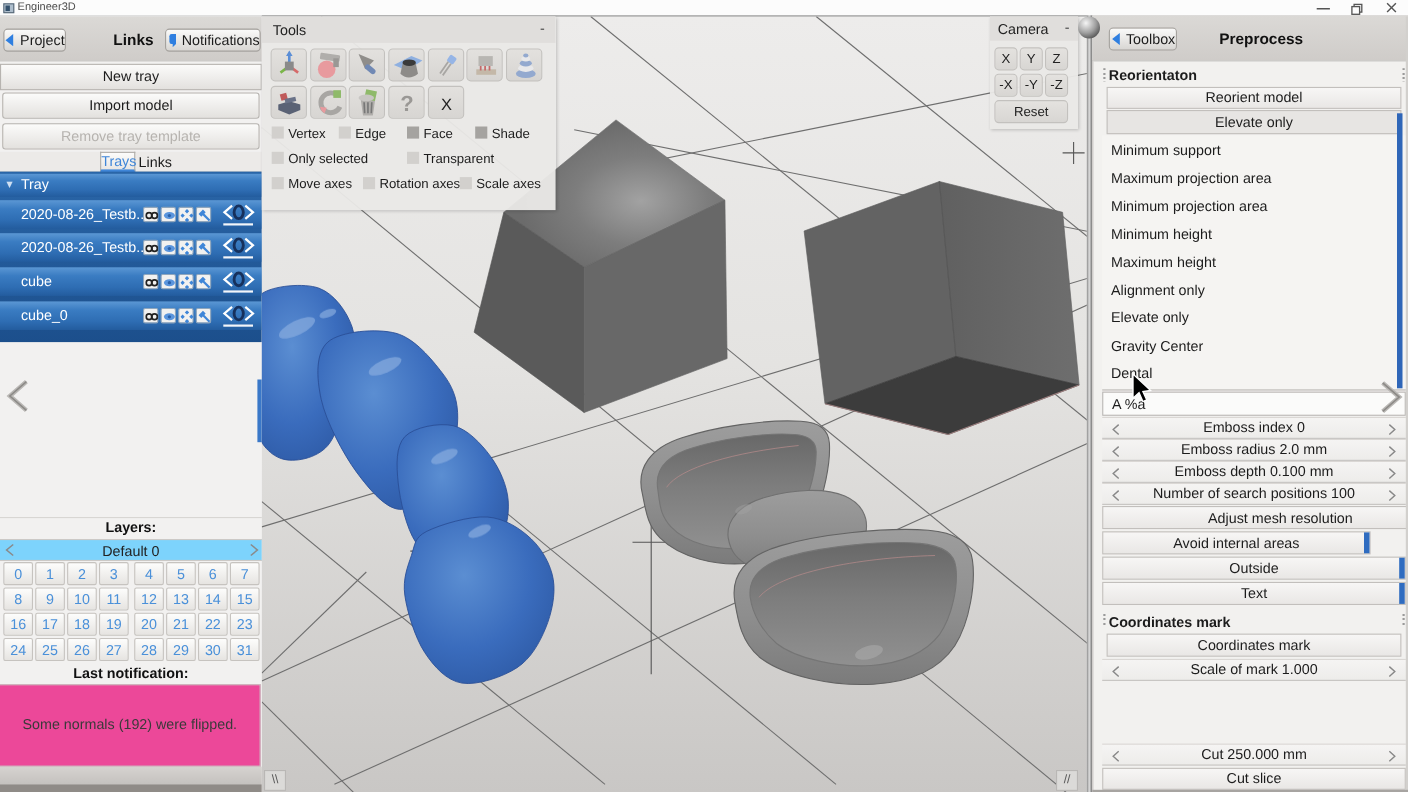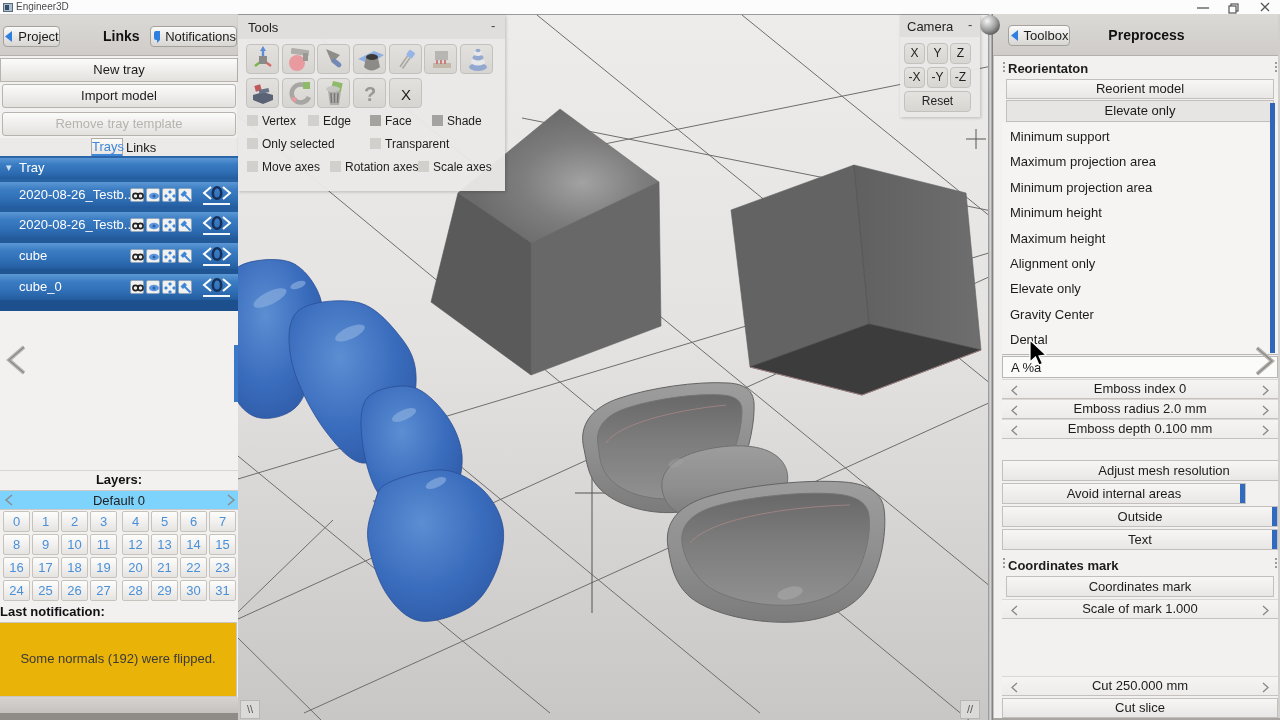--- a/index.html
+++ b/index.html
@@ -232,22 +232,22 @@
 <div class="laycell abs" style="left:180px;top:557px;">22</div>
 <div class="laycell abs" style="left:209px;top:557px;">23</div>
 <div class="laycell abs" style="left:3px;top:580px;">24</div>
 <div class="laycell abs" style="left:32px;top:580px;">25</div>
 <div class="laycell abs" style="left:61px;top:580px;">26</div>
 <div class="laycell abs" style="left:90px;top:580px;">27</div>
 <div class="laycell abs" style="left:122px;top:580px;">28</div>
 <div class="laycell abs" style="left:151px;top:580px;">29</div>
 <div class="laycell abs" style="left:180px;top:580px;">30</div>
 <div class="laycell abs" style="left:209px;top:580px;">31</div>
-<div class="abs" style="left:0;top:604px;width:238px;font-size:13px;font-weight:bold;color:#111;">Last notification:</div>
-<div class="abs" style="left:0;top:622px;width:237px;height:75px;background:#eab308;border:1px solid #c9c6c3;border-left:none;font-size:13px;color:#3a3a3a;text-align:center;line-height:72px;">Some normals (192) were flipped.</div>
+<div class="abs" style="left:0;top:604px;width:238px;text-align:center;font-size:13px;font-weight:bold;color:#111;">Last notification:</div>
+<div class="abs" style="left:0;top:622px;width:237px;height:75px;background:#ec4899;border:1px solid #c9c6c3;border-left:none;font-size:13px;color:#3a3a3a;text-align:center;line-height:72px;">Some normals (192) were flipped.</div>
 <div class="abs" style="left:0;top:697px;width:238px;height:16px;background:linear-gradient(#d6d3d0,#c4c1be);"></div>
 <div class="abs" style="left:0;top:713px;width:238px;height:7px;background:#8f8b87;"></div>
 <div id="viewport" class="abs">
 <svg width="750" height="706" style="position:absolute;left:0;top:0;">
         <defs>
 <radialGradient id="cubetop" cx="0.62" cy="0.55" r="0.55">
             <stop offset="0" stop-color="#a2a2a2"></stop>
             <stop offset="0.55" stop-color="#7d7d7d"></stop>
             <stop offset="1" stop-color="#6b6b6b"></stop>
           </radialGradient>
@@ -477,20 +477,25 @@
 <div class="rr abs spin" style="left:1002px;top:399px;width:276px;height:20px;line-height:18px;">Emboss radius 2.0 mm<svg style="position:absolute;left:8px;top:5px;" width="9" height="11">
         <path d="M7 1 L2 5.5 L7 10" fill="none" stroke="#888" stroke-width="1.3"></path>
       </svg><svg style="position:absolute;right:8px;top:5px;" width="9" height="11">
         <path d="M2 1 L7 5.5 L2 10" fill="none" stroke="#888" stroke-width="1.3"></path>
       </svg></div>
 <div class="rr abs spin" style="left:1002px;top:419px;width:276px;height:20px;line-height:18px;">Emboss depth 0.100 mm<svg style="position:absolute;left:8px;top:5px;" width="9" height="11">
         <path d="M7 1 L2 5.5 L7 10" fill="none" stroke="#888" stroke-width="1.3"></path>
       </svg><svg style="position:absolute;right:8px;top:5px;" width="9" height="11">
         <path d="M2 1 L7 5.5 L2 10" fill="none" stroke="#888" stroke-width="1.3"></path>
       </svg></div>
+<div class="rr abs spin" style="left:1002px;top:439px;width:276px;height:20px;line-height:18px;">Number of search positions 100<svg style="position:absolute;left:8px;top:5px;" width="9" height="11">
+        <path d="M7 1 L2 5.5 L7 10" fill="none" stroke="#888" stroke-width="1.3"></path>
+      </svg><svg style="position:absolute;right:8px;top:5px;" width="9" height="11">
+        <path d="M2 1 L7 5.5 L2 10" fill="none" stroke="#888" stroke-width="1.3"></path>
+      </svg></div>
 <div class="rr abs rbtn" style="left:1002px;top:460px;width:324px;height:21px;line-height:19px;">Adjust mesh resolution<div style="position:absolute;right:0;top:0;width:5px;height:19px;background:#2f6cc0;"></div></div>
 <div class="rr abs rbtn" style="left:1002px;top:483px;width:244px;height:21px;line-height:19px;">Avoid internal areas<div style="position:absolute;right:0;top:0;width:5px;height:19px;background:#2f6cc0;"></div></div>
 <div class="rr abs rbtn" style="left:1002px;top:506px;width:276px;height:21px;line-height:19px;">Outside<div style="position:absolute;right:0;top:0;width:5px;height:19px;background:#2f6cc0;"></div></div>
 <div class="rr abs rbtn" style="left:1002px;top:529px;width:276px;height:21px;line-height:19px;">Text<div style="position:absolute;right:0;top:0;width:5px;height:19px;background:#2f6cc0;"></div></div>
 <div class="rr abs sechdr" style="left:1008px;top:558px;font-weight:bold;">Coordinates mark</div>
 <div class="rr abs rbtn" style="left:1006px;top:576px;width:268px;height:21px;line-height:19px;">Coordinates mark</div>
 <div class="rr abs spin" style="left:1002px;top:599px;width:276px;height:20px;line-height:18px;">Scale of mark 1.000<svg style="position:absolute;left:8px;top:5px;" width="9" height="11">
         <path d="M7 1 L2 5.5 L7 10" fill="none" stroke="#888" stroke-width="1.3"></path>
       </svg><svg style="position:absolute;right:8px;top:5px;" width="9" height="11">
         <path d="M2 1 L7 5.5 L2 10" fill="none" stroke="#888" stroke-width="1.3"></path>

